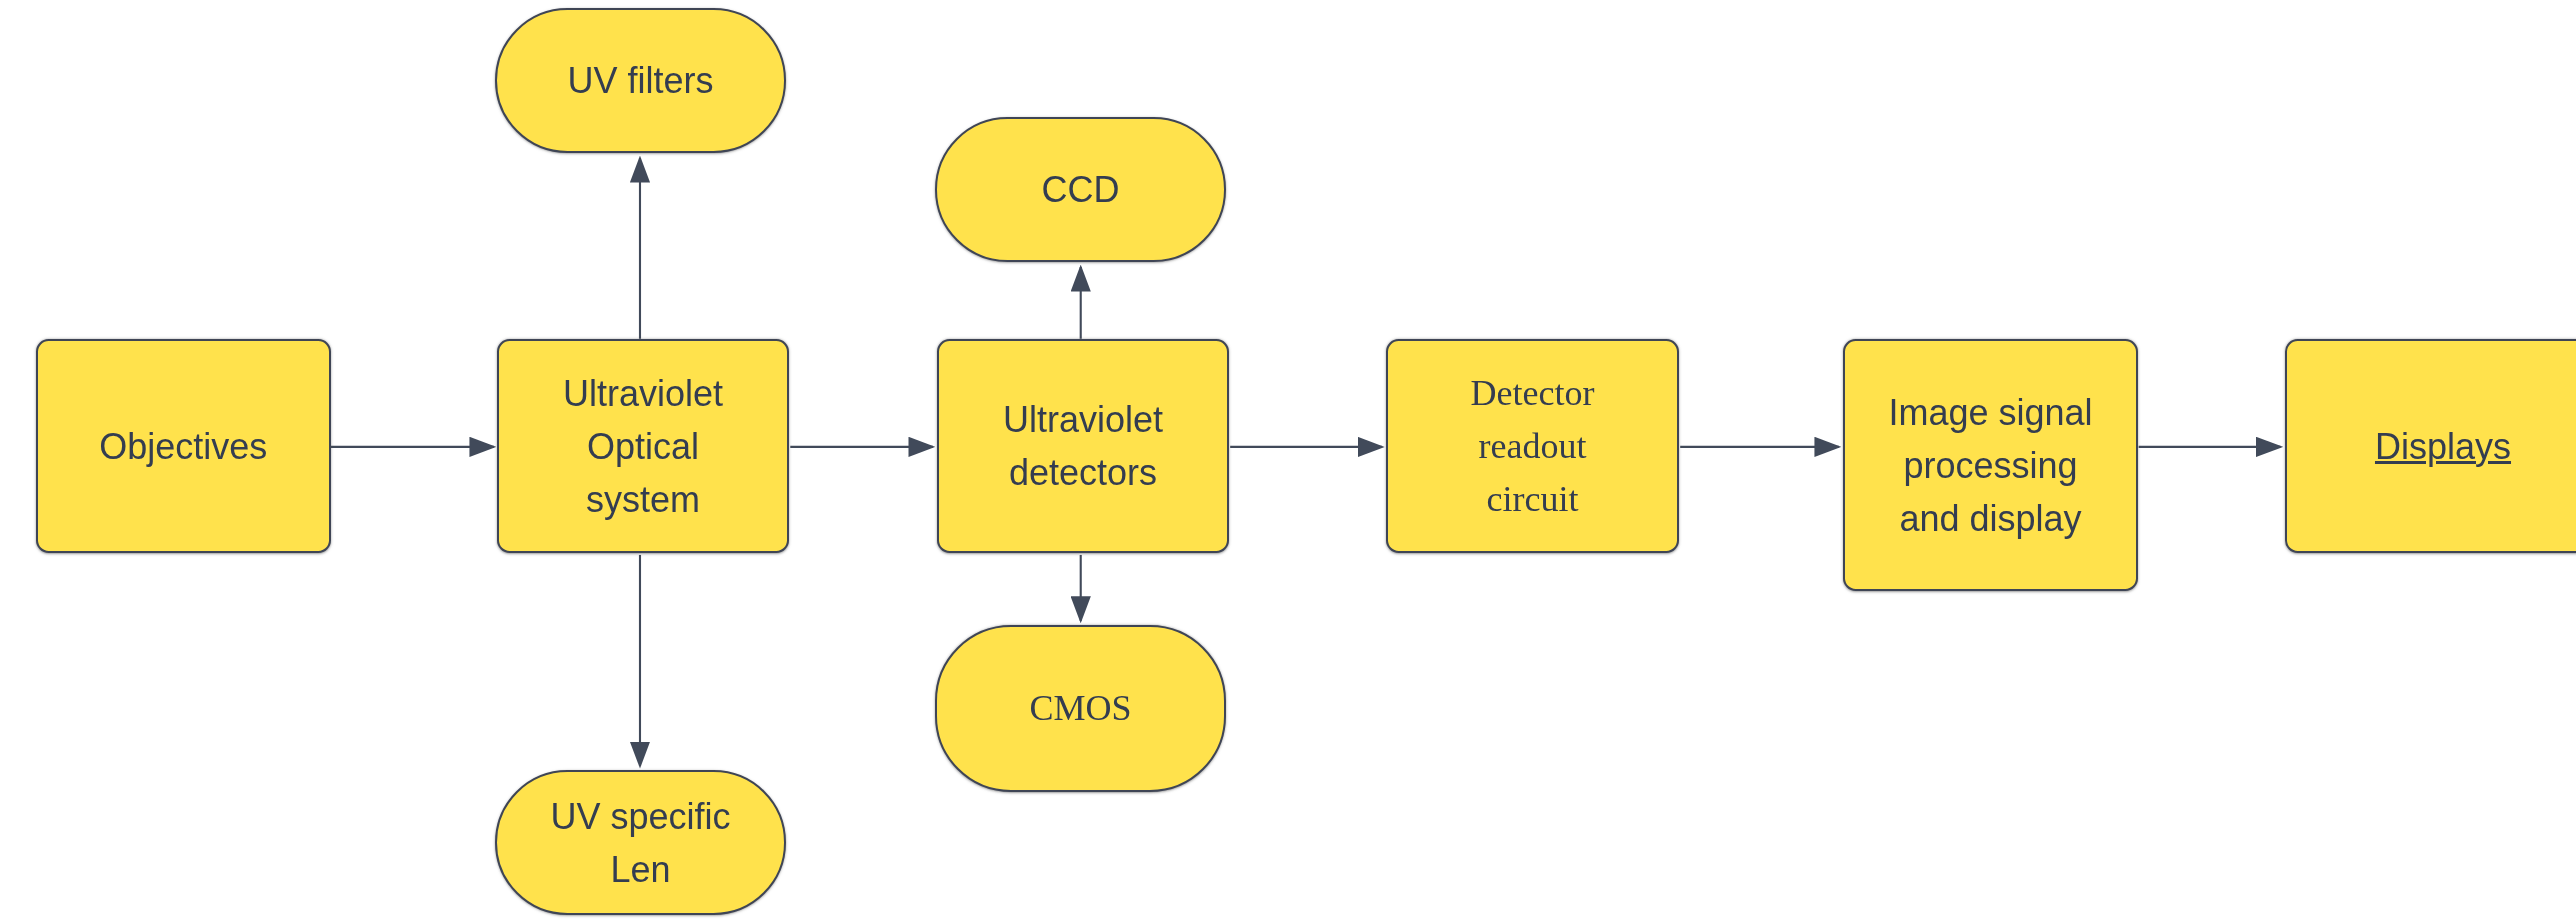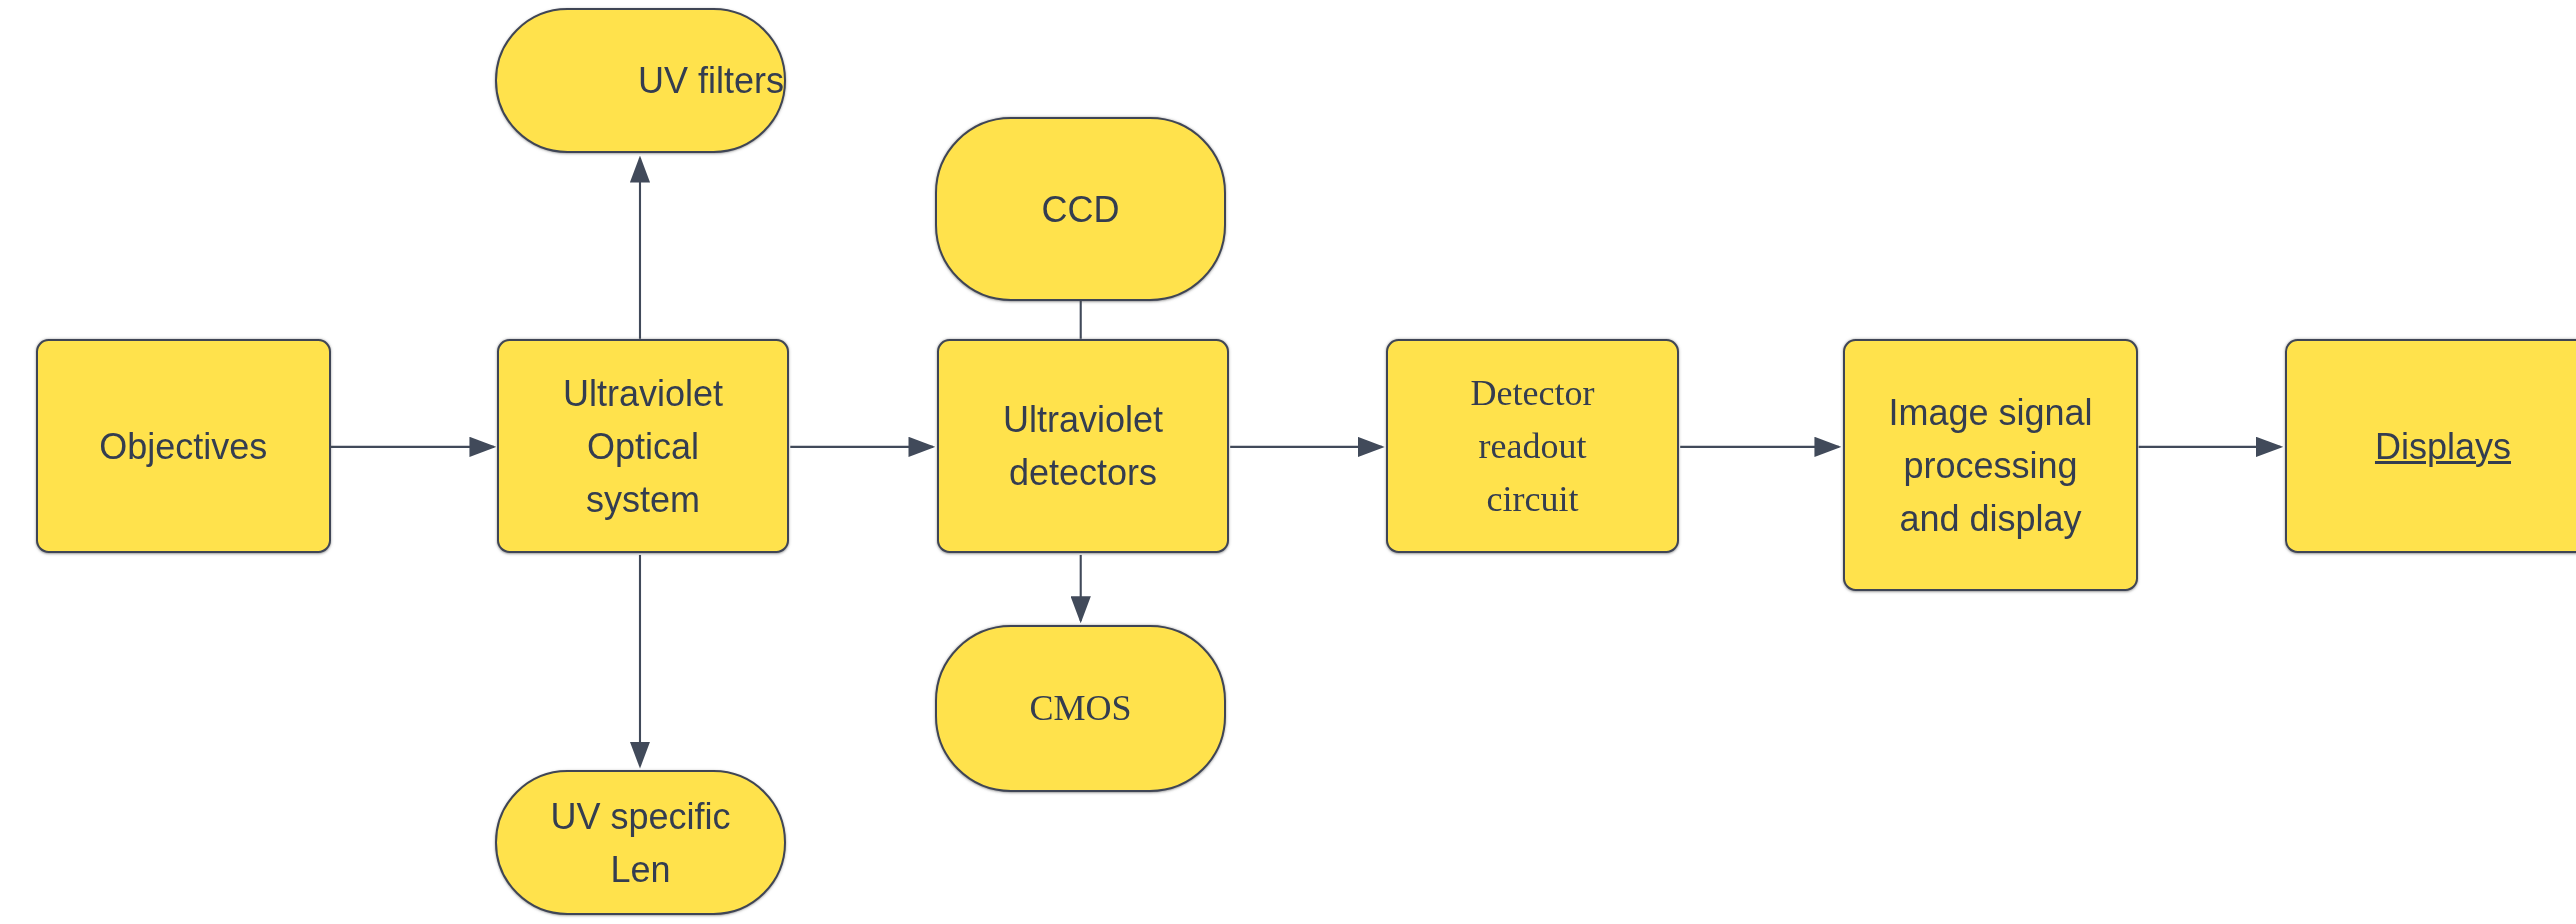--- a/index.html
+++ b/index.html
@@ -46,23 +46,23 @@
 
   
   #n-objectives       { left: 17.7px;   top: 339px; width: 295px; height: 214px; margin-left: 18px; }
   #n-uv-optical       { left: 497px;  top: 339px; width: 292px; height: 214px; }
   #n-uv-detectors     { left: 937px; top: 339px; width: 292px; height: 214px; }
   #n-detector-readout { left: 1386px; top: 339px; width: 293px; height: 214px; font-family: Liberation Serif, serif; }
   #n-image-signal     { left: 1843px; top: 339px; width: 295px; height: 252px; }
   #n-displays         { left: 2285px; top: 339px; width: 316px; height: 214px; text-decoration: underline; }
 
   
-  #n-uv-filters       { left: 495px;  top: 8.4px;  width: 291px; height: 145px; justify-content: flex-end; }
+  #n-uv-filters       { left: 495px;  top: 8.4px;  width: 291px; height: 145px; }
   #n-uv-specific-len  { left: 495px;  top: 770px; width: 291px; height: 145px; }
-  #n-ccd              { left: 935px; top: 117px; width: 291px; height: 184px; }
+  #n-ccd              { left: 935px; top: 117px; width: 291px; height: 145px; }
   #n-cmos             { left: 935px; top: 625px; width: 291px; height: 167px; font-family: Liberation Serif, serif; }
 </style>
 </head>
 <body>
 
 <div class="canvas">
 
   <svg class="edges" viewBox="0 0 3051 1095" xmlns="http://www.w3.org/2000/svg">
     <defs>
       <marker id="ah" markerUnits="userSpaceOnUse" markerWidth="32" markerHeight="24" refX="29" refY="12" orient="auto">

